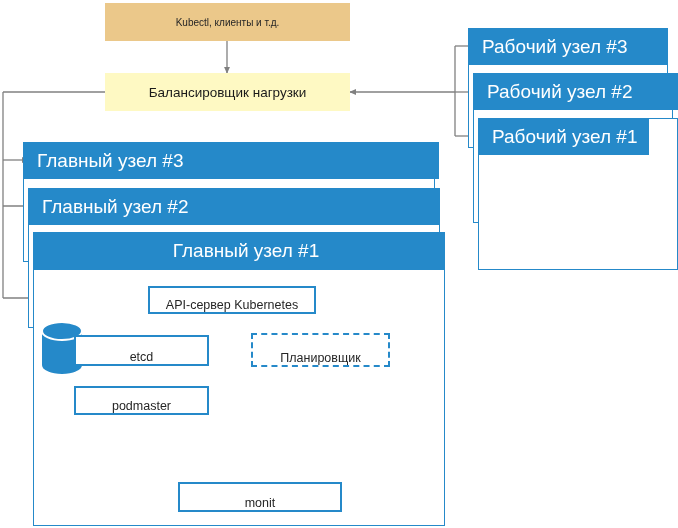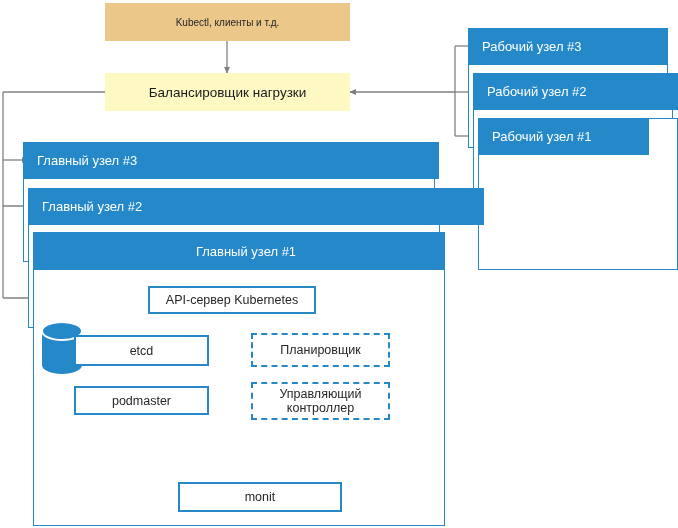--- a/index.html
+++ b/index.html
@@ -11,26 +11,26 @@
        align-items:center;justify-content:center;text-align:center;}
 
   
   .clients{background:#EBC88A;color:#262626;font-size:10px;}
   .lb{background:#fef9c3;color:#1A1A1A;font-size:13.5px;}
 
   
   .card{position:absolute;box-sizing:border-box;background:#ffffff;
         border:1px solid #2589C9;}
   .card-head{position:absolute;box-sizing:border-box;background:#2589C9;
-        color:#ffffff;font-size:13px;display:flex;align-items:center;
+        color:#ffffff;font-size:19px;display:flex;align-items:center;
         padding-left:14px;}
 
   
   .inner{position:absolute;box-sizing:border-box;background:#ffffff;
-        border:2px solid #2589C9;display:flex;align-items:center;
+        border:2px solid #2589C9;display:flex;align-items:flex-end;
         justify-content:center;color:#262626;font-size:12.5px;}
   .inner.dashed{border:2.5px dashed #2589C9;line-height:1.15;}
 
   svg.wires{position:absolute;left:0;top:0;width:678px;height:528px;
         pointer-events:none;}
 </style>
 </head>
 <body>
 
 <div id="diagram">
@@ -108,21 +108,21 @@
     </div>
   </div>
 
   <div class="card" style="left:23px;top:142px;width:412px;height:120px;">
     <div class="card-head" style="left:-1px;top:-1px;width:416px;height:37px;">
       <span>Главный узел #3</span>
     </div>
   </div>
 
   <div class="card" style="left:28px;top:188px;width:412px;height:140px;">
-    <div class="card-head" style="left:-1px;top:-1px;width:456px;height:37px;align-items:center;">
+    <div class="card-head" style="left:-1px;top:-1px;width:412px;height:37px;align-items:center;">
       <span>Главный узел #2</span>
     </div>
   </div>
 
   <div class="card" style="left:33px;top:232px;width:412px;height:294px;">
     <div class="card-head" style="left:-1px;top:-1px;width:412px;height:38px;justify-content:center;">
       <span>Главный узел #1</span>
     </div>
   </div>
 
@@ -140,24 +140,19 @@
   </div>
 
   <div class="inner" style="left:74px;top:386px;width:135px;height:29px;">
     <span>podmaster</span>
   </div>
 
   <div class="inner dashed" style="left:251px;top:333px;width:139px;height:34px;">
     <span>Планировщик</span>
   </div>
 
-  <div class="inner dashed" style="left:251px;top:382px;width:139px;height:38px;
-       flex-direction:column;">
-    <span>Управляющий</span>
-    <span>контроллер</span>
-  </div>
 
 
   <div class="inner" style="left:148px;top:482px;width:164px;height:30px;margin-left:30px;">
     <span>monit</span>
   </div>
 
 </div>
 
 </body></html>

